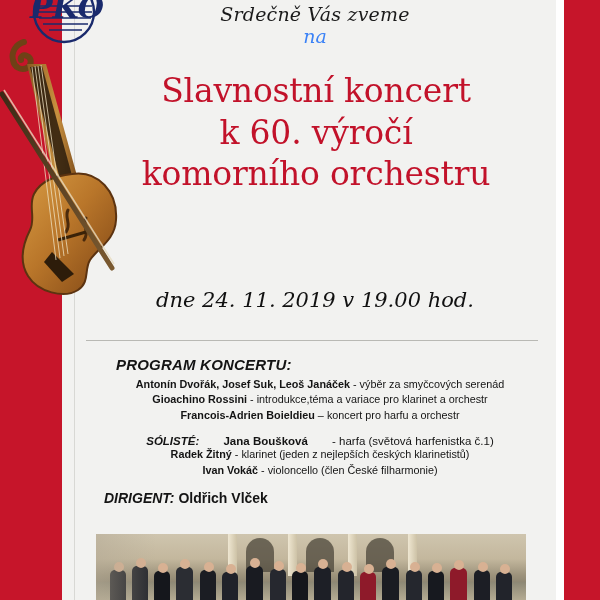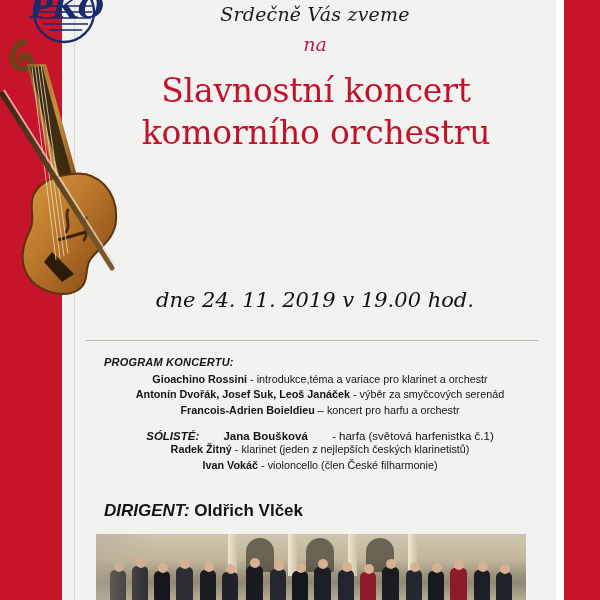--- a/index.html
+++ b/index.html
@@ -97,22 +97,21 @@
     font-style: italic;
     font-size: 19px;
     color: #1a1a1a;
     letter-spacing: .2px;
     line-height: 1.15;
   }
   .invite-line2 {
     font-family: "DejaVu Serif", serif;
     font-style: italic;
     font-size: 19px;
-    color: #be185d;
-    margin-top: 8px;
+    color: #3b82f6;
     line-height: 1.15;
   }
 
   .title {
     position: absolute;
     left: 96px;
     top: 70px;
     width: 440px;
     text-align: center;
     color: #c2122a;
@@ -150,23 +149,24 @@
     position: absolute;
     left: 104px;
     top: 356px;
     width: 432px;
     font-family: "Liberation Sans", sans-serif;
     color: #141414;
   }
   .prog-head {
     font-style: italic;
     font-weight: bold;
-    font-size: 11px;
+    font-size: 15px;
     letter-spacing: .2px;
     margin-bottom: 4px;
+    margin-left: 12px;
   }
   .prog-row {
     font-size: 10.8px;
     line-height: 1.42;
     text-align: center;
     white-space: nowrap;
   }
   .prog-row b { font-weight: bold; }
 
   .soloists-head {
@@ -180,22 +180,22 @@
 
   .sol-row {
     font-size: 10.8px;
     line-height: 1.45;
     text-align: center;
     white-space: nowrap;
   }
   .sol-row b { font-weight: bold; }
 
   .conductor {
-    margin-top: 28px;
-    font-size: 17px;
+    margin-top: 12px;
+    font-size: 14px;
   }
   .conductor .lbl {
     font-style: italic;
     font-weight: bold;
   }
   .conductor .val { font-weight: bold; }
 
   
   .photo {
     position: absolute;
@@ -326,35 +326,36 @@
     <text x="24" y="28" font-family="DejaVu Serif, serif" font-size="30" font-style="italic" font-weight="bold" fill="#1a2a6c">PKO</text>
   </svg>
 
   <div class="header-block">
     <div class="invite-line1">Srdečně Vás zveme</div>
     <div class="invite-line2">na</div>
   </div>
 
   <div class="title">
     <div>Slavnostní koncert</div>
+    <div>k 60. výročí</div>
     <div>komorního orchestru</div>
   </div>
 
   <div class="date-line">dne 24. 11. 2019 v 19.00 hod.</div>
 
   <div class="divider"></div>
 
   <div class="program">
     <div class="prog-head">PROGRAM KONCERTU:</div>
 
     <div class="prog-row">
+      <b>Antonín Dvořák, Josef Suk, Leoš Janáček</b><span> - výběr za smyčcových serenád</span>
+    </div>
+    <div class="prog-row">
       <b>Gioachino Rossini</b><span> - introdukce,téma a variace pro klarinet a orchestr</span>
-    </div>
-    <div class="prog-row">
-      <b>Antonín Dvořák, Josef Suk, Leoš Janáček</b><span> - výběr za smyčcových serenád</span>
     </div>
     <div class="prog-row">
       <b>Francois-Adrien Boieldieu</b><span> – koncert pro harfu a orchestr</span>
     </div>
 
     <div class="soloists-head">
       <span>SÓLISTÉ:</span>
       <span class="inline-name">Jana Boušková</span><span class="inline-name" style="font-weight:normal"> - harfa (světová harfenistka č.1)</span>
     </div>
 

